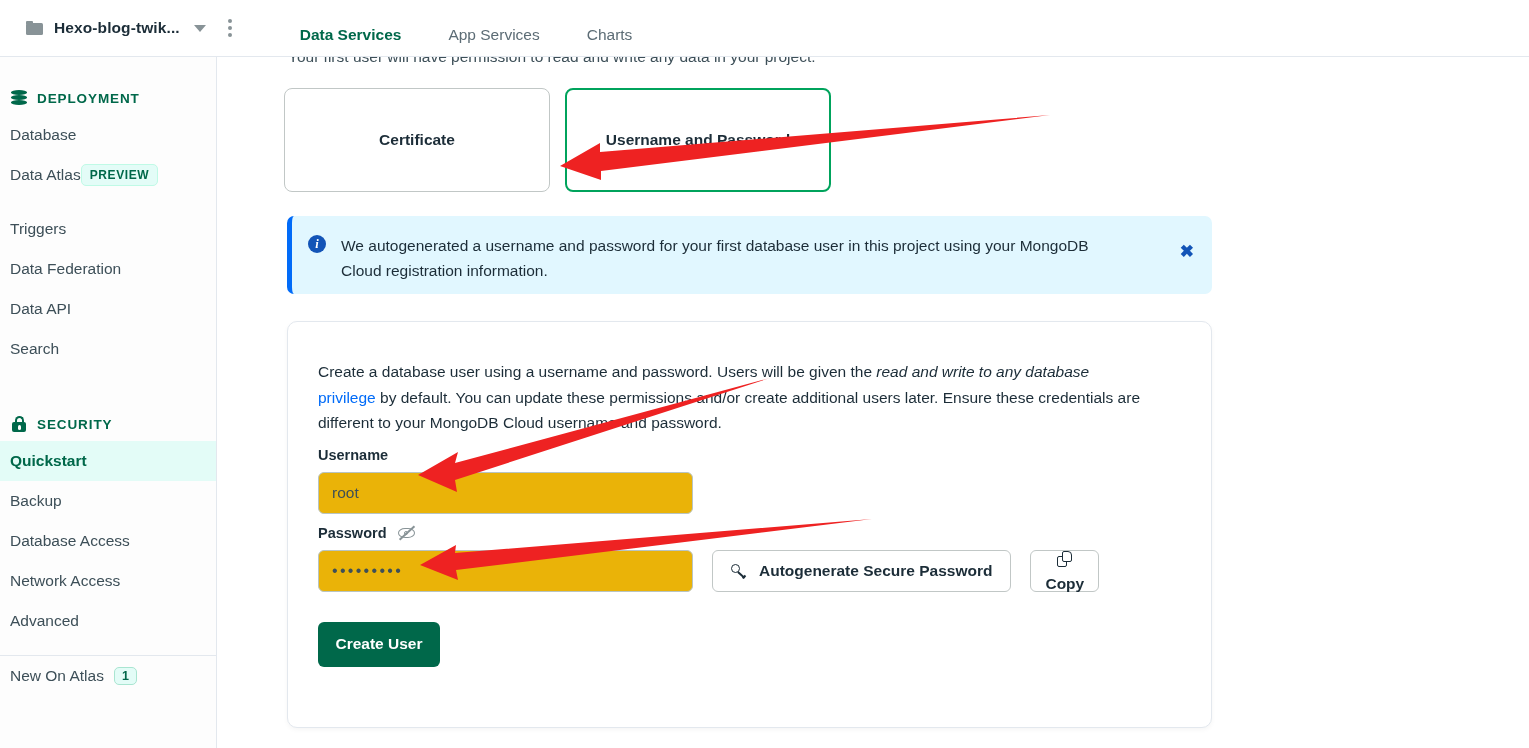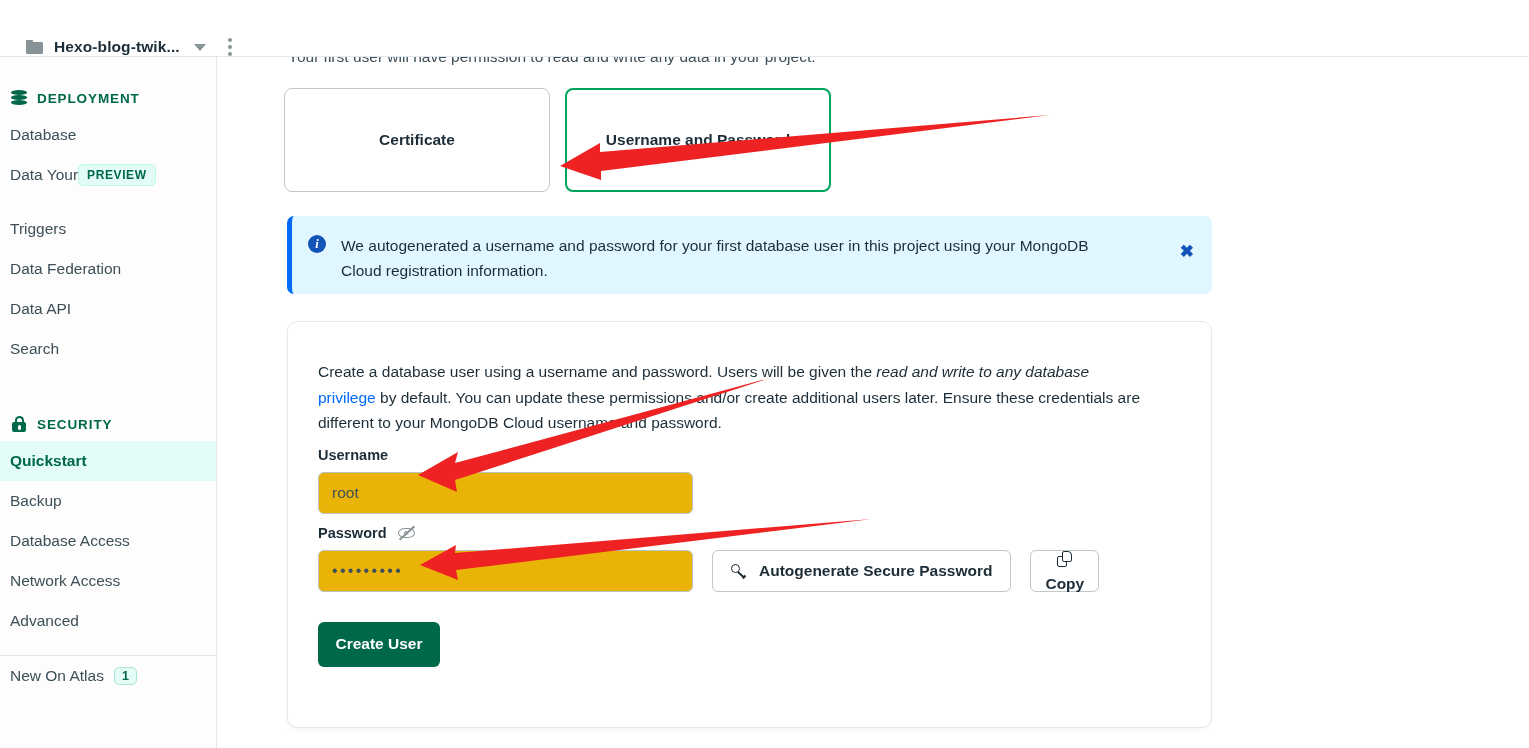--- a/index.html
+++ b/index.html
@@ -11,21 +11,21 @@
   }
 
   #app { position: relative; width: 1529px; height: 748px; }
 
   
   .topbar {
     position: absolute; top: 0; left: 0;
     width: 1529px; height: 57px;
     background: #ffffff;
     border-bottom: 1px solid #e3e8ee;
-    display: flex; align-items: flex-end;
+    display: flex; align-items: center;
     z-index: 40;
   }
   .proj { display: flex; align-items: center; padding-left: 26px; }
   .folder-icon { width: 17px; height: 14px; position: relative; margin-right: 11px; }
   .folder-icon:before {
     content:""; position:absolute; left:0; top:0; width:7px; height:3px;
     background:#889397; border-radius:1px 1px 0 0;
   }
   .folder-icon:after {
     content:""; position:absolute; left:0; top:2px; width:17px; height:12px;
@@ -225,37 +225,42 @@
       <span class="folder-icon"></span>
       <span class="proj-name">Hexo-blog-twik...</span>
       <span class="caret-down"></span>
     </div>
     <div class="kebab">
         <i></i>
         <i></i>
         <i></i>
       </div>
 
+    <div class="tabs">
+      <div class="tab active">Data Services</div>
+      <div class="tab">App Services</div>
+      <div class="tab">Charts</div>
+    </div>
   </div>
 
   <div class="sidebar">
 
     <div class="side-head">
       <span class="ic ic-db">
           <i></i>
           <i></i>
           <i></i>
         </span>
       <span class="lbl">DEPLOYMENT</span>
     </div>
     <div class="side-item">
       <span>Database</span>
     </div>
     <div class="side-item">
-      <span>Data Your</span>
+      <span>Data Atlas</span>
       <span class="badge-preview">PREVIEW</span>
     </div>
 
     <div class="gap"></div>
 
     <div class="side-item">
       <span>Triggers</span>
     </div>
     <div class="side-item">
       <span>Data Federation</span>

